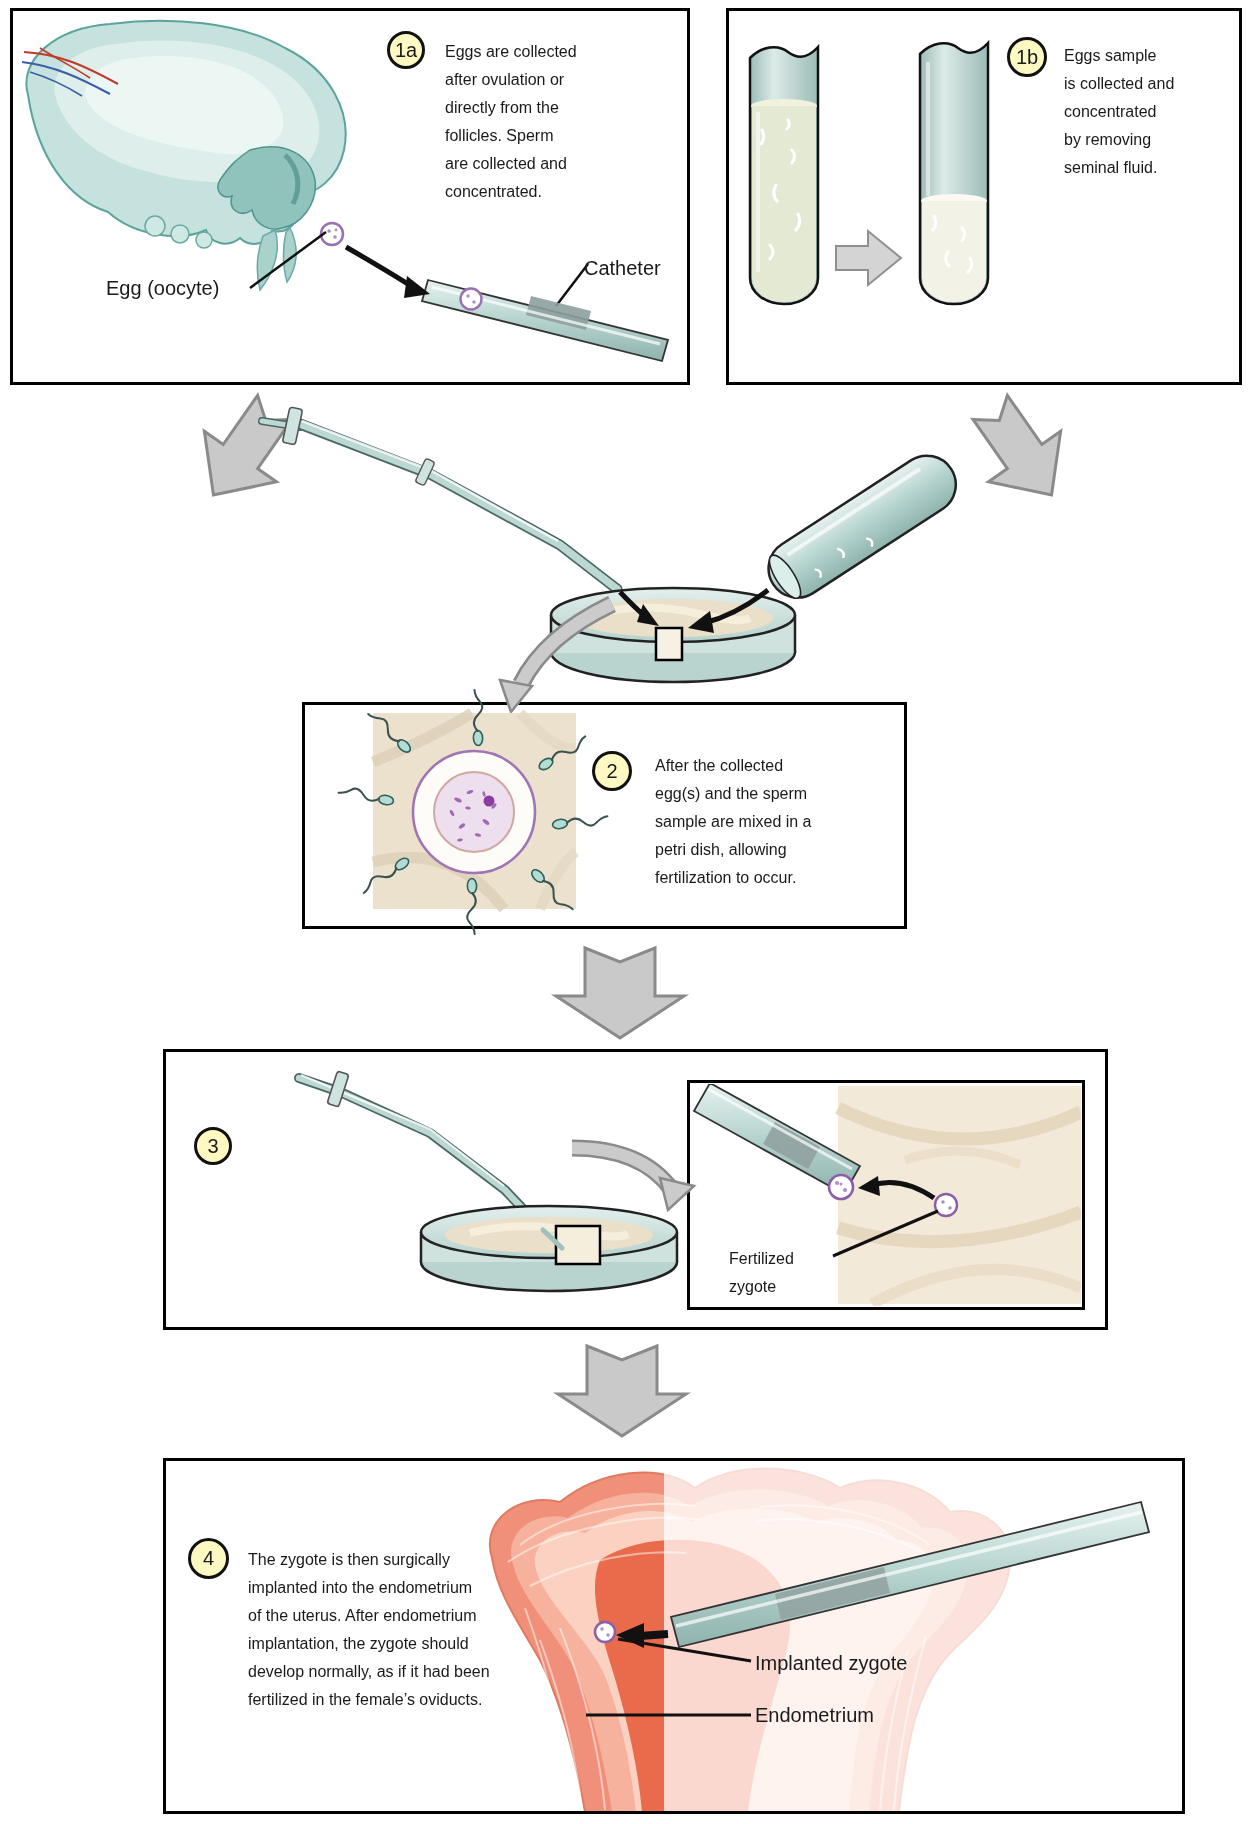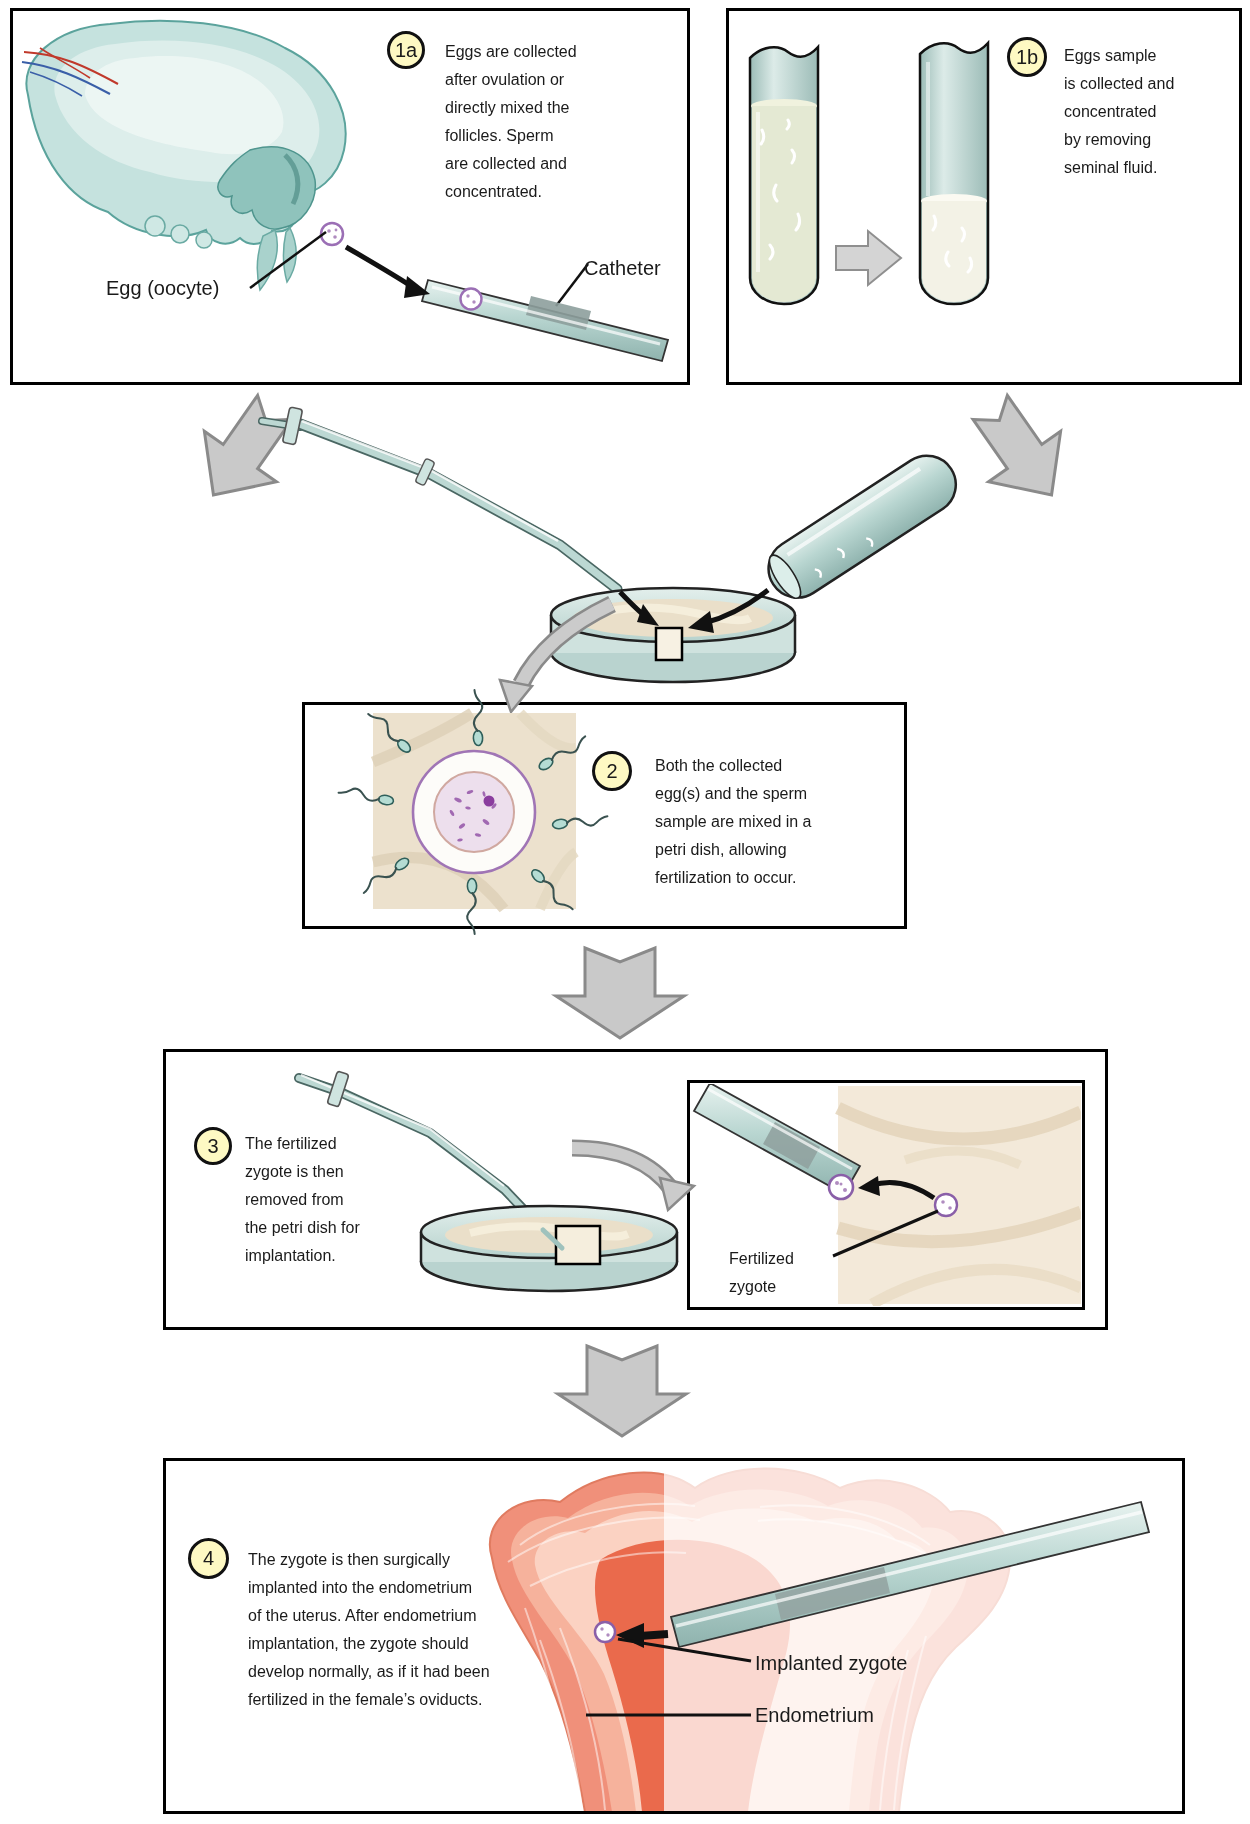--- a/index.html
+++ b/index.html
@@ -317,21 +317,21 @@
       <path d="M751,1715 L586,1715" stroke="#111" stroke-width="3"></path>
     </g>
   </svg>
 
   <div class="stepnum" style="left:387px;top:31px;width:38px;height:38px;">
       <span>1a</span>
     </div>
   <div class="txt" style="left:445px;top:38px;">
     <span>Eggs are collected</span>
     <span>after ovulation or</span>
-    <span>directly mixed the</span>
+    <span>directly from the</span>
     <span>follicles. Sperm</span>
     <span>are collected and</span>
     <span>concentrated.</span>
   </div>
   <div class="lbl" style="left:106px;top:275px;"><span>Egg (oocyte)</span></div>
   <div class="lbl" style="left:584px;top:255px;"><span>Catheter</span></div>
 
   <div class="stepnum" style="left:1007px;top:37px;width:40px;height:40px;">
       <span>1b</span>
     </div>
@@ -340,37 +340,30 @@
     <span>is collected and</span>
     <span>concentrated</span>
     <span>by removing</span>
     <span>seminal fluid.</span>
   </div>
 
   <div class="stepnum" style="left:592px;top:751px;width:40px;height:40px;">
       <span>2</span>
     </div>
   <div class="txt" style="left:655px;top:752px;">
-    <span>Both the collected</span>
+    <span>After the collected</span>
     <span>egg(s) and the sperm</span>
     <span>sample are mixed in a</span>
     <span>petri dish, allowing</span>
     <span>fertilization to occur.</span>
   </div>
 
   <div class="stepnum" style="left:194px;top:1127px;width:38px;height:38px;">
       <span>3</span>
     </div>
-  <div class="txt" style="left:245px;top:1130px;">
-    <span>The fertilized</span>
-    <span>zygote is then</span>
-    <span>removed from</span>
-    <span>the petri dish for</span>
-    <span>implantation.</span>
-  </div>
   <div class="txt" style="left:729px;top:1245px;">
     <span>Fertilized</span>
     <span>zygote</span>
   </div>
 
   <div class="stepnum" style="left:188px;top:1538px;width:41px;height:41px;">
       <span>4</span>
     </div>
   <div class="txt" style="left:248px;top:1546px;">
     <span>The zygote is then surgically</span>

